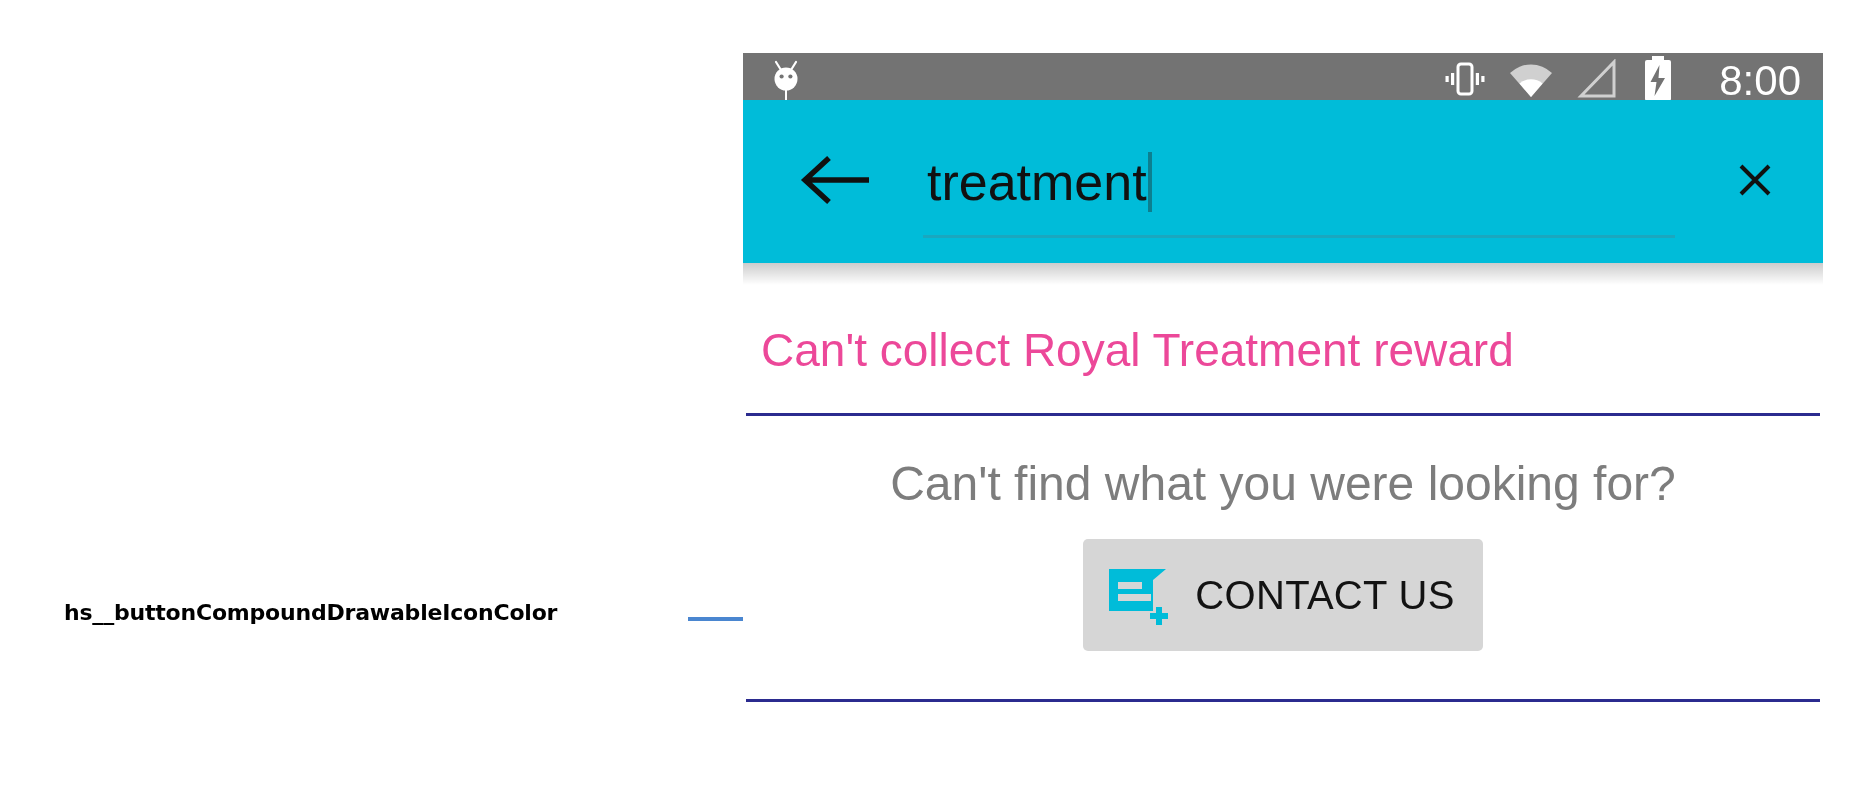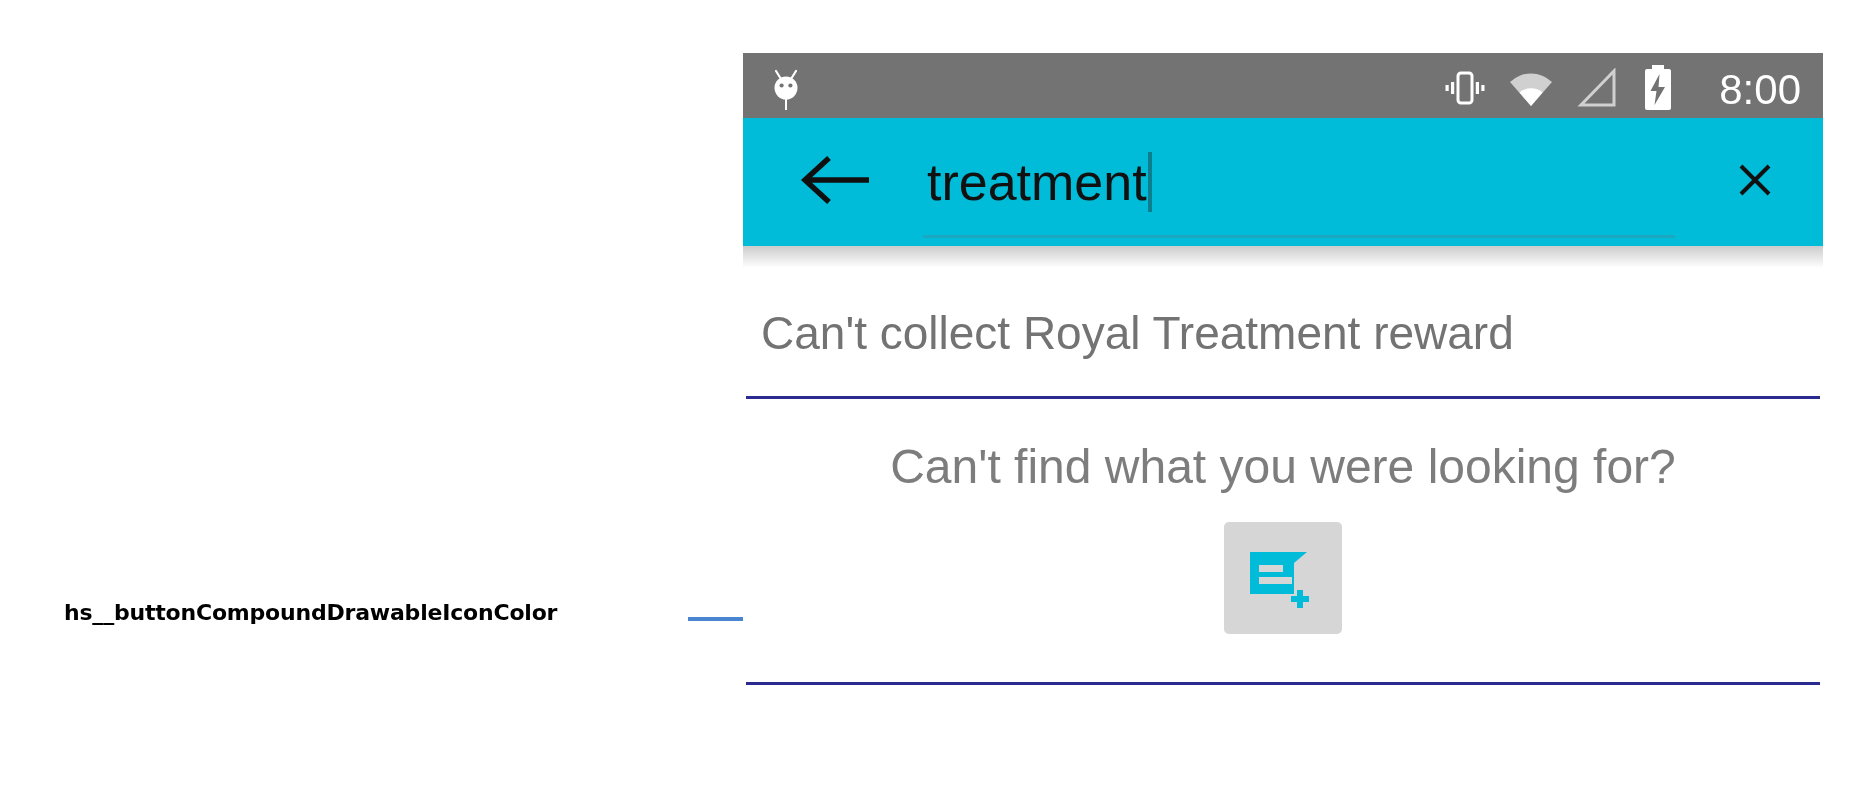--- a/index.html
+++ b/index.html
@@ -42,21 +42,21 @@
     left: 743px;
     top: 53px;
     width: 1080px;
     height: 756px;
     background: #ffffff;
   }
 
   
   #status-bar {
     position: relative;
-    height: 65px;
+    height: 47px;
     background: #737373;
     display: flex;
     align-items: center;
     padding: 8px 22px 0 26px;
     box-sizing: border-box;
   }
   #android-robot { width: 34px; height: 44px; position: relative; }
   #status-spacer { flex: 1 1 auto; }
   .status-icons { display: flex; align-items: center; gap: 22px; }
   #clock-text {
@@ -65,21 +65,21 @@
     font-size: 42px;
     font-weight: 400;
     letter-spacing: 0px;
     margin-left: 22px;
     line-height: 1;
   }
 
   
   #toolbar {
     position: relative;
-    height: 128px;
+    height: 163px;
     background: #00bcd9;
     display: flex;
     align-items: center;
     box-sizing: border-box;
   }
   #back-button {
     width: 110px;
     display: flex;
     align-items: center;
     justify-content: center;
@@ -128,21 +128,21 @@
 
   
   #toolbar-shadow {
     height: 22px;
     background: linear-gradient(to bottom, rgba(0,0,0,0.20), rgba(0,0,0,0.0));
   }
 
   
   #content { position: relative; background: #ffffff; }
   #result-title {
-    color: #737373;
+    color: #ec4899;
     font-family: "Liberation Sans", sans-serif;
     font-size: 46px;
     padding: 38px 0 36px 0;
     margin-left: 18px;
     white-space: nowrap;
   }
   .divider {
     height: 3px;
     background: #2b2b8f;
     margin: 0 3px;
@@ -285,20 +285,21 @@
             <rect x="2" y="6" width="44" height="42" fill="#00bcd9"></rect>
             <path d="M46 6 L59 6 L46 17 Z" fill="#00bcd9"></path>
 
             <rect x="11" y="19" width="24" height="7" fill="#d6d6d6"></rect>
             <rect x="11" y="31" width="33" height="7" fill="#d6d6d6"></rect>
 
             <rect x="49" y="44" width="6" height="18" fill="#00bcd9"></rect>
             <rect x="43" y="50" width="18" height="6" fill="#00bcd9"></rect>
           </svg>
         </span>
+        <span id="contact-us-label">CONTACT US</span>
       </button>
     </div>
 
     <div id="bottom-divider-wrap">
       <div class="divider"></div>
     </div>
   </div>
 </div>
 
 </body></html>

